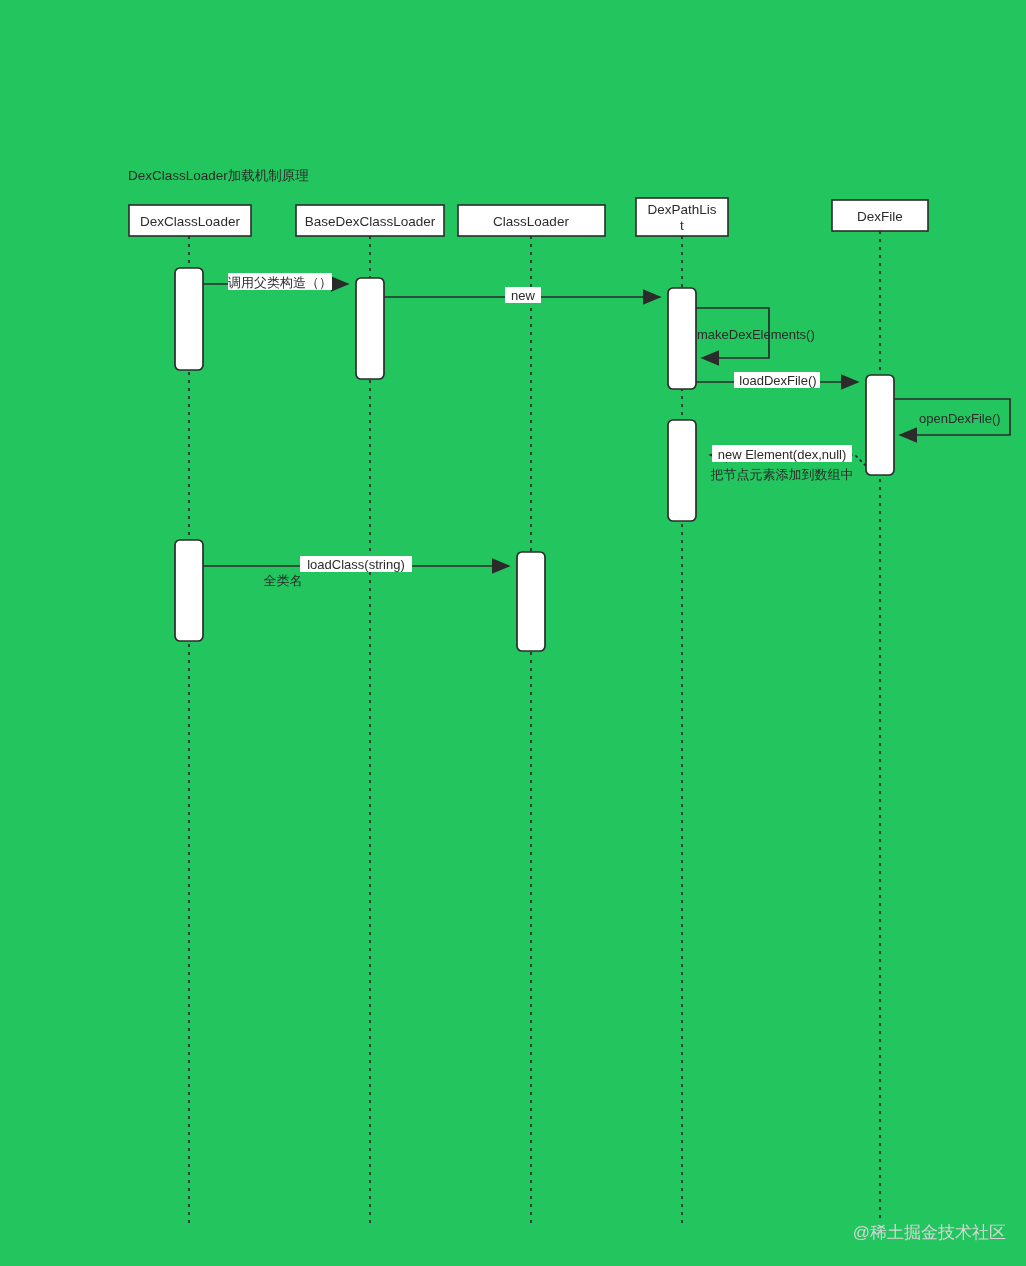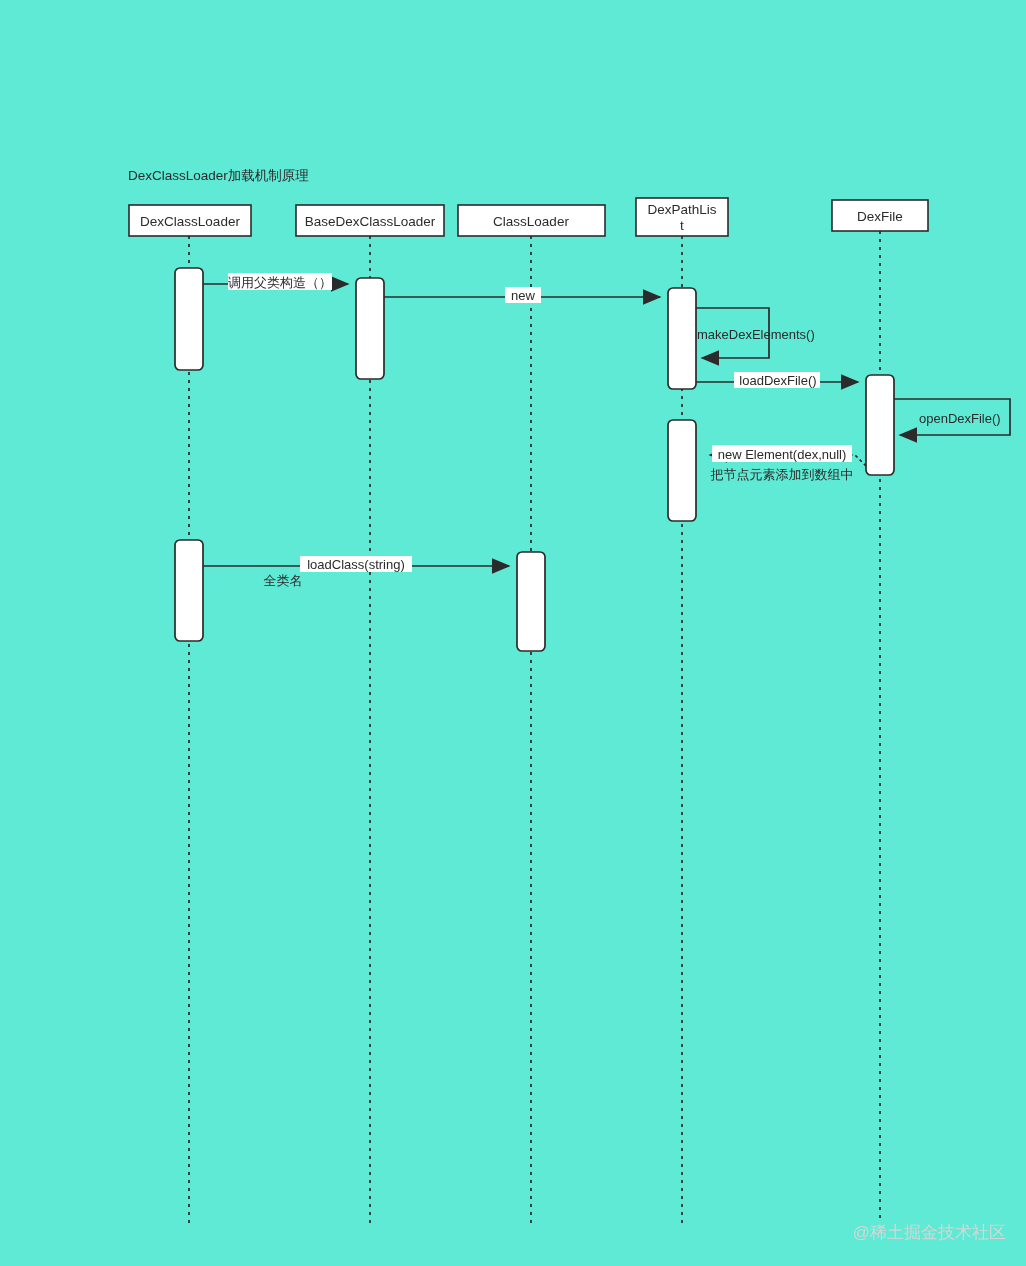--- a/index.html
+++ b/index.html
@@ -8,21 +8,21 @@
     background: #ffffff;
   }
   body {
     font-family: "Liberation Sans", "DejaVu Sans", sans-serif;
     color: #2b2b2b;
   }
   #canvas {
     position: relative;
     width: 1026px;
     height: 1266px;
-    background: #5eead4;
+    background: #22c55e;
     overflow: hidden;
   }
   #diagram-svg {
     position: absolute;
     left: 0;
     top: 0;
     width: 1026px;
     height: 1266px;
   }
   .diagram-title {

